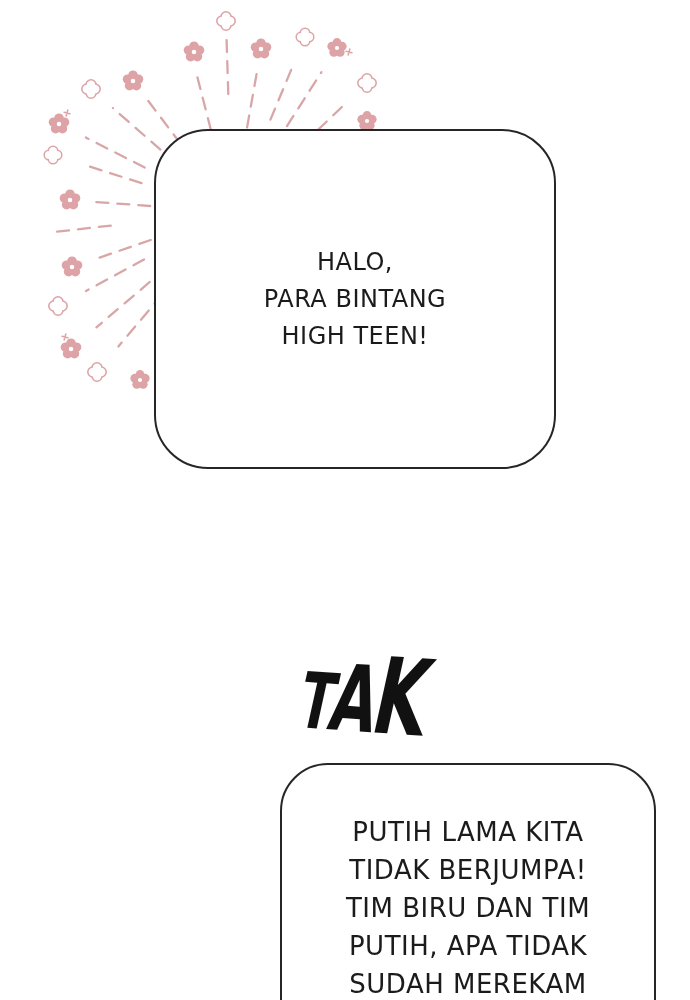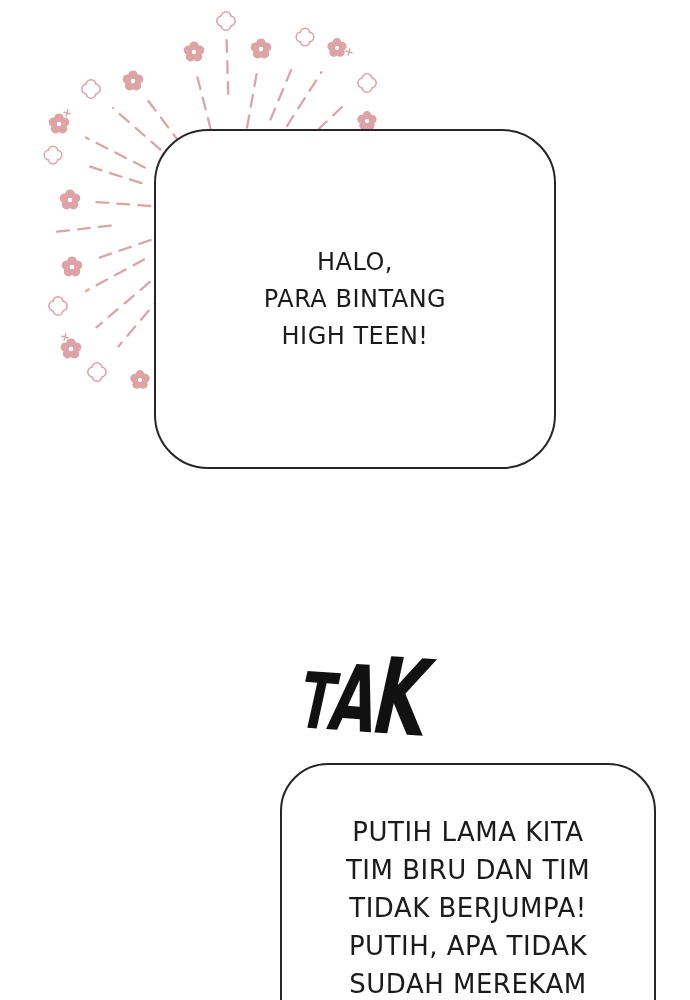--- a/index.html
+++ b/index.html
@@ -240,19 +240,19 @@
   </div>
 
   <div id="sfx-tak">
       <span class="sfx-letter sfx-l0">T</span>
       <span class="sfx-letter sfx-l1">A</span>
       <span class="sfx-letter sfx-l2">K</span>
     </div>
 
   <div class="bubble" id="bubble-reunion">
     <div class="bubble-line">PUTIH LAMA KITA</div>
+    <div class="bubble-line">TIDAK BERJUMPA!</div>
     <div class="bubble-line">TIM BIRU DAN TIM</div>
-    <div class="bubble-line">TIDAK BERJUMPA!</div>
     <div class="bubble-line">PUTIH, APA TIDAK</div>
     <div class="bubble-line">SUDAH MEREKAM</div>
   </div>
 
 </div>
 
 </body></html>

